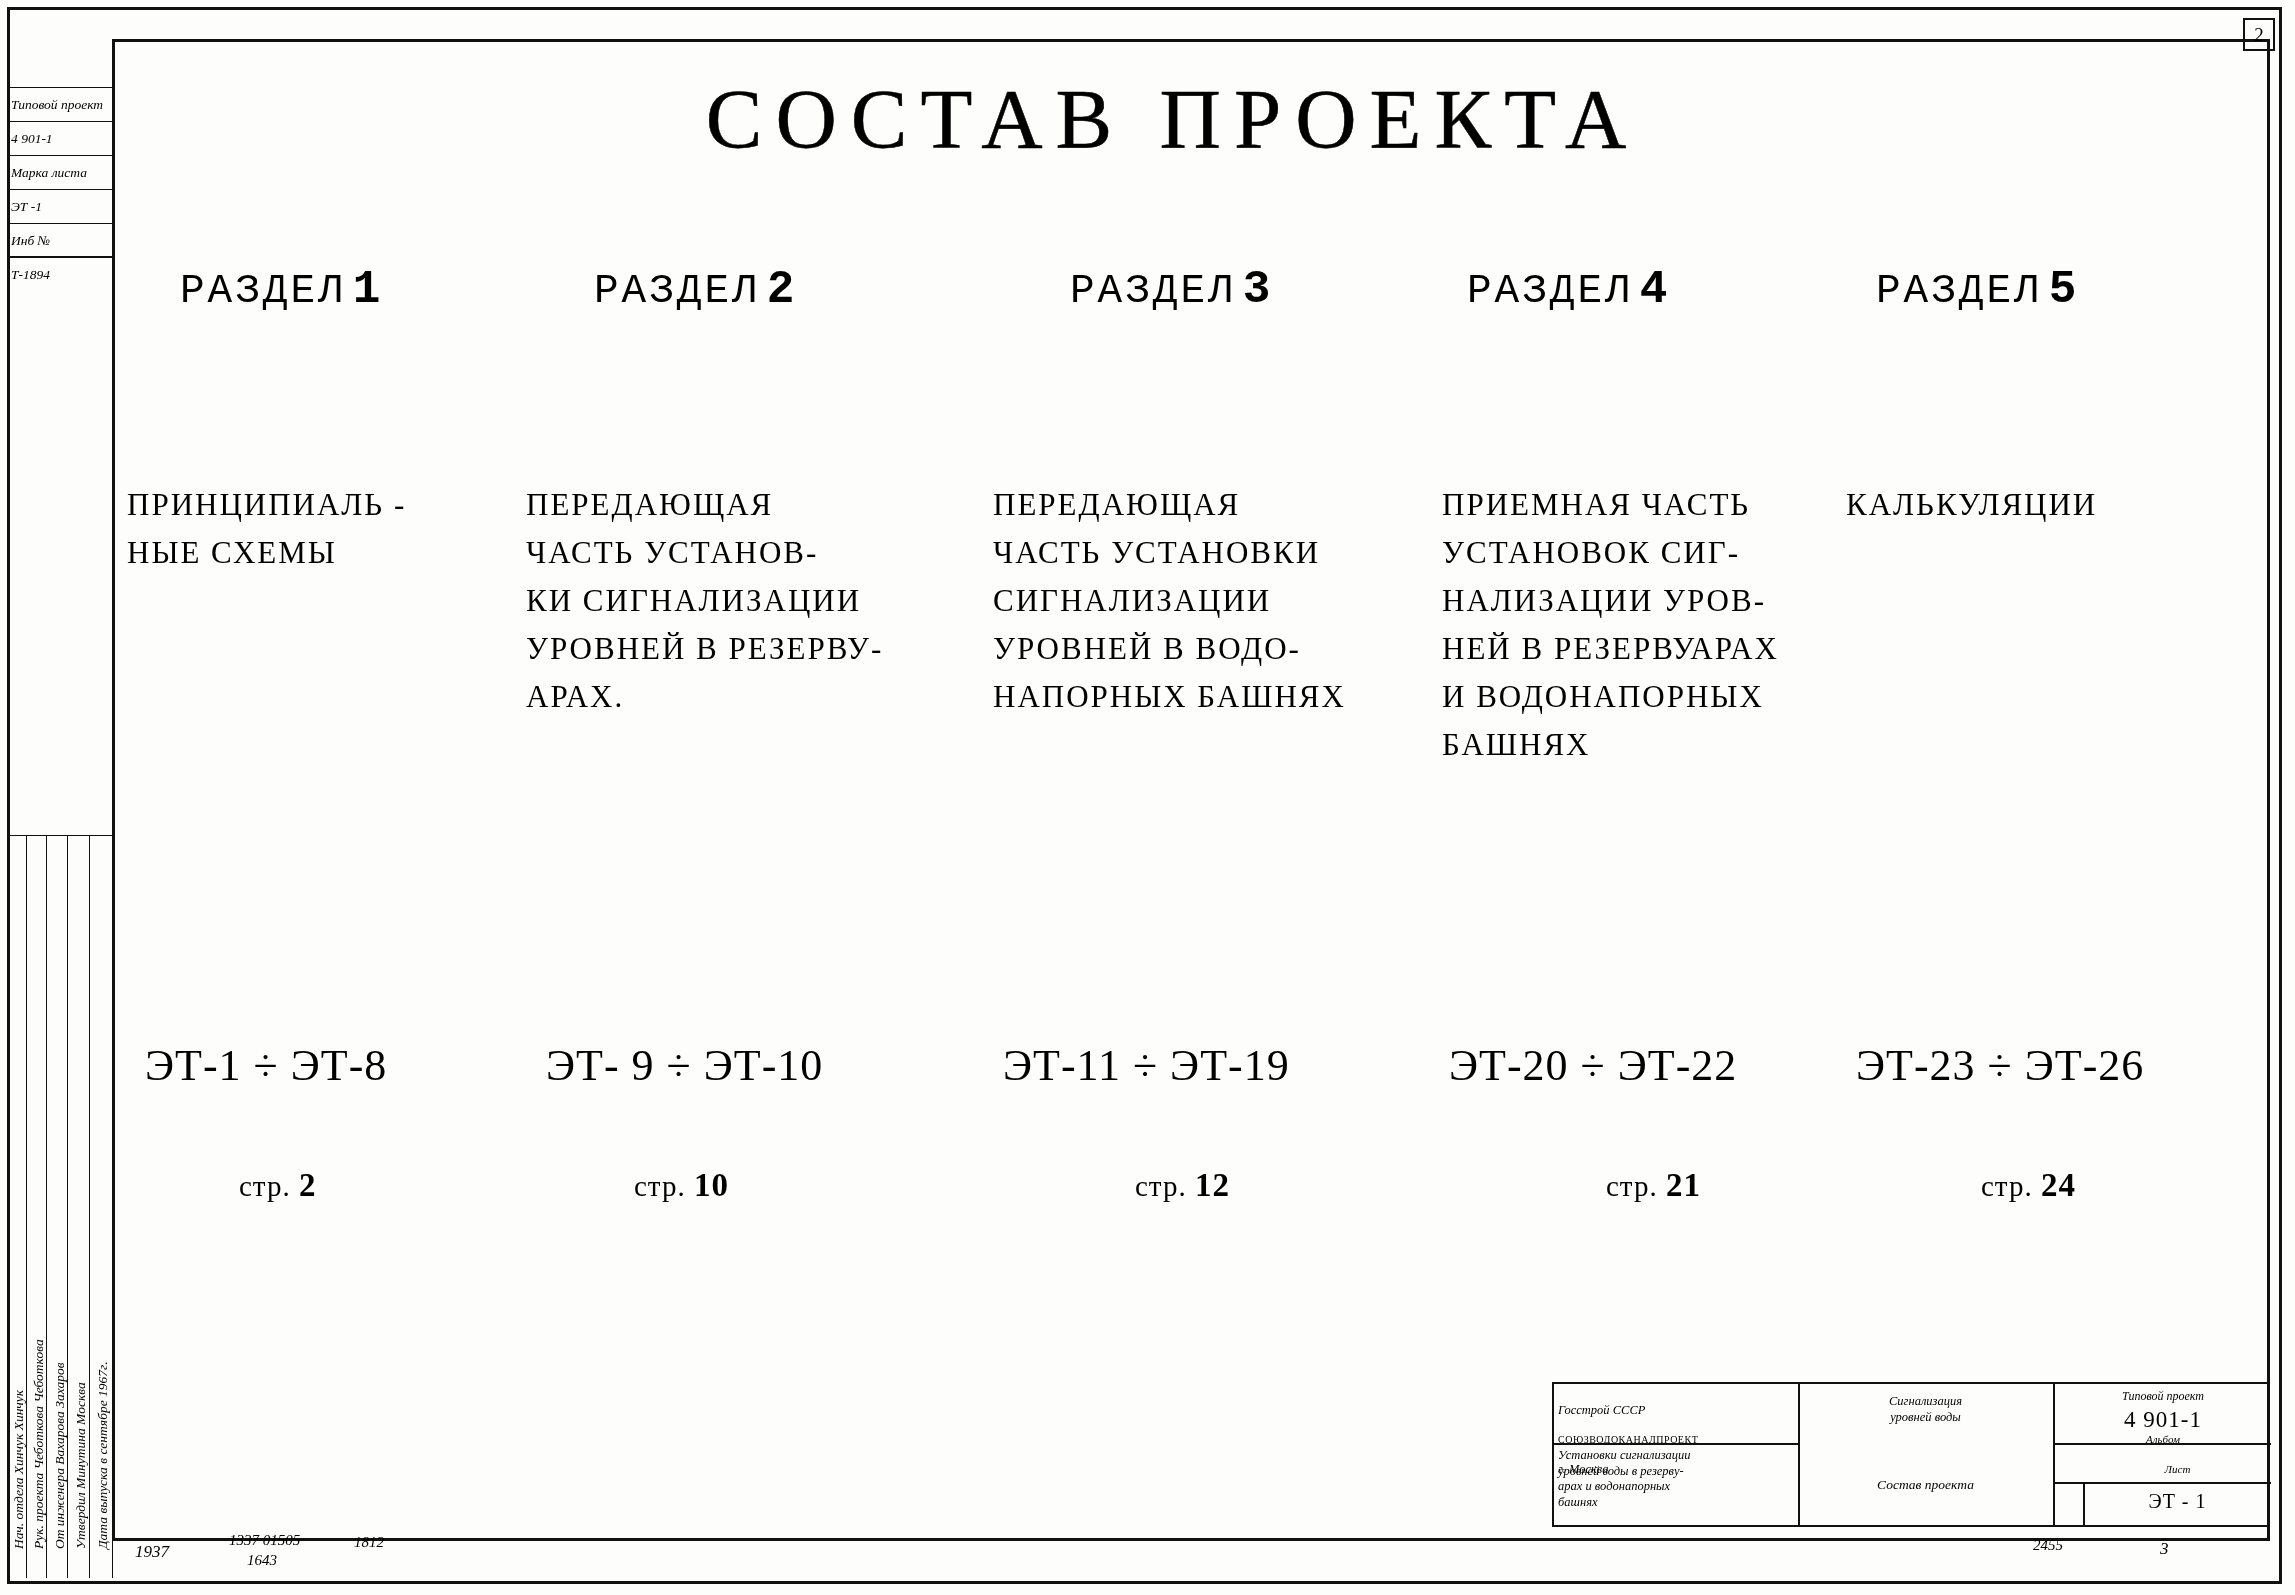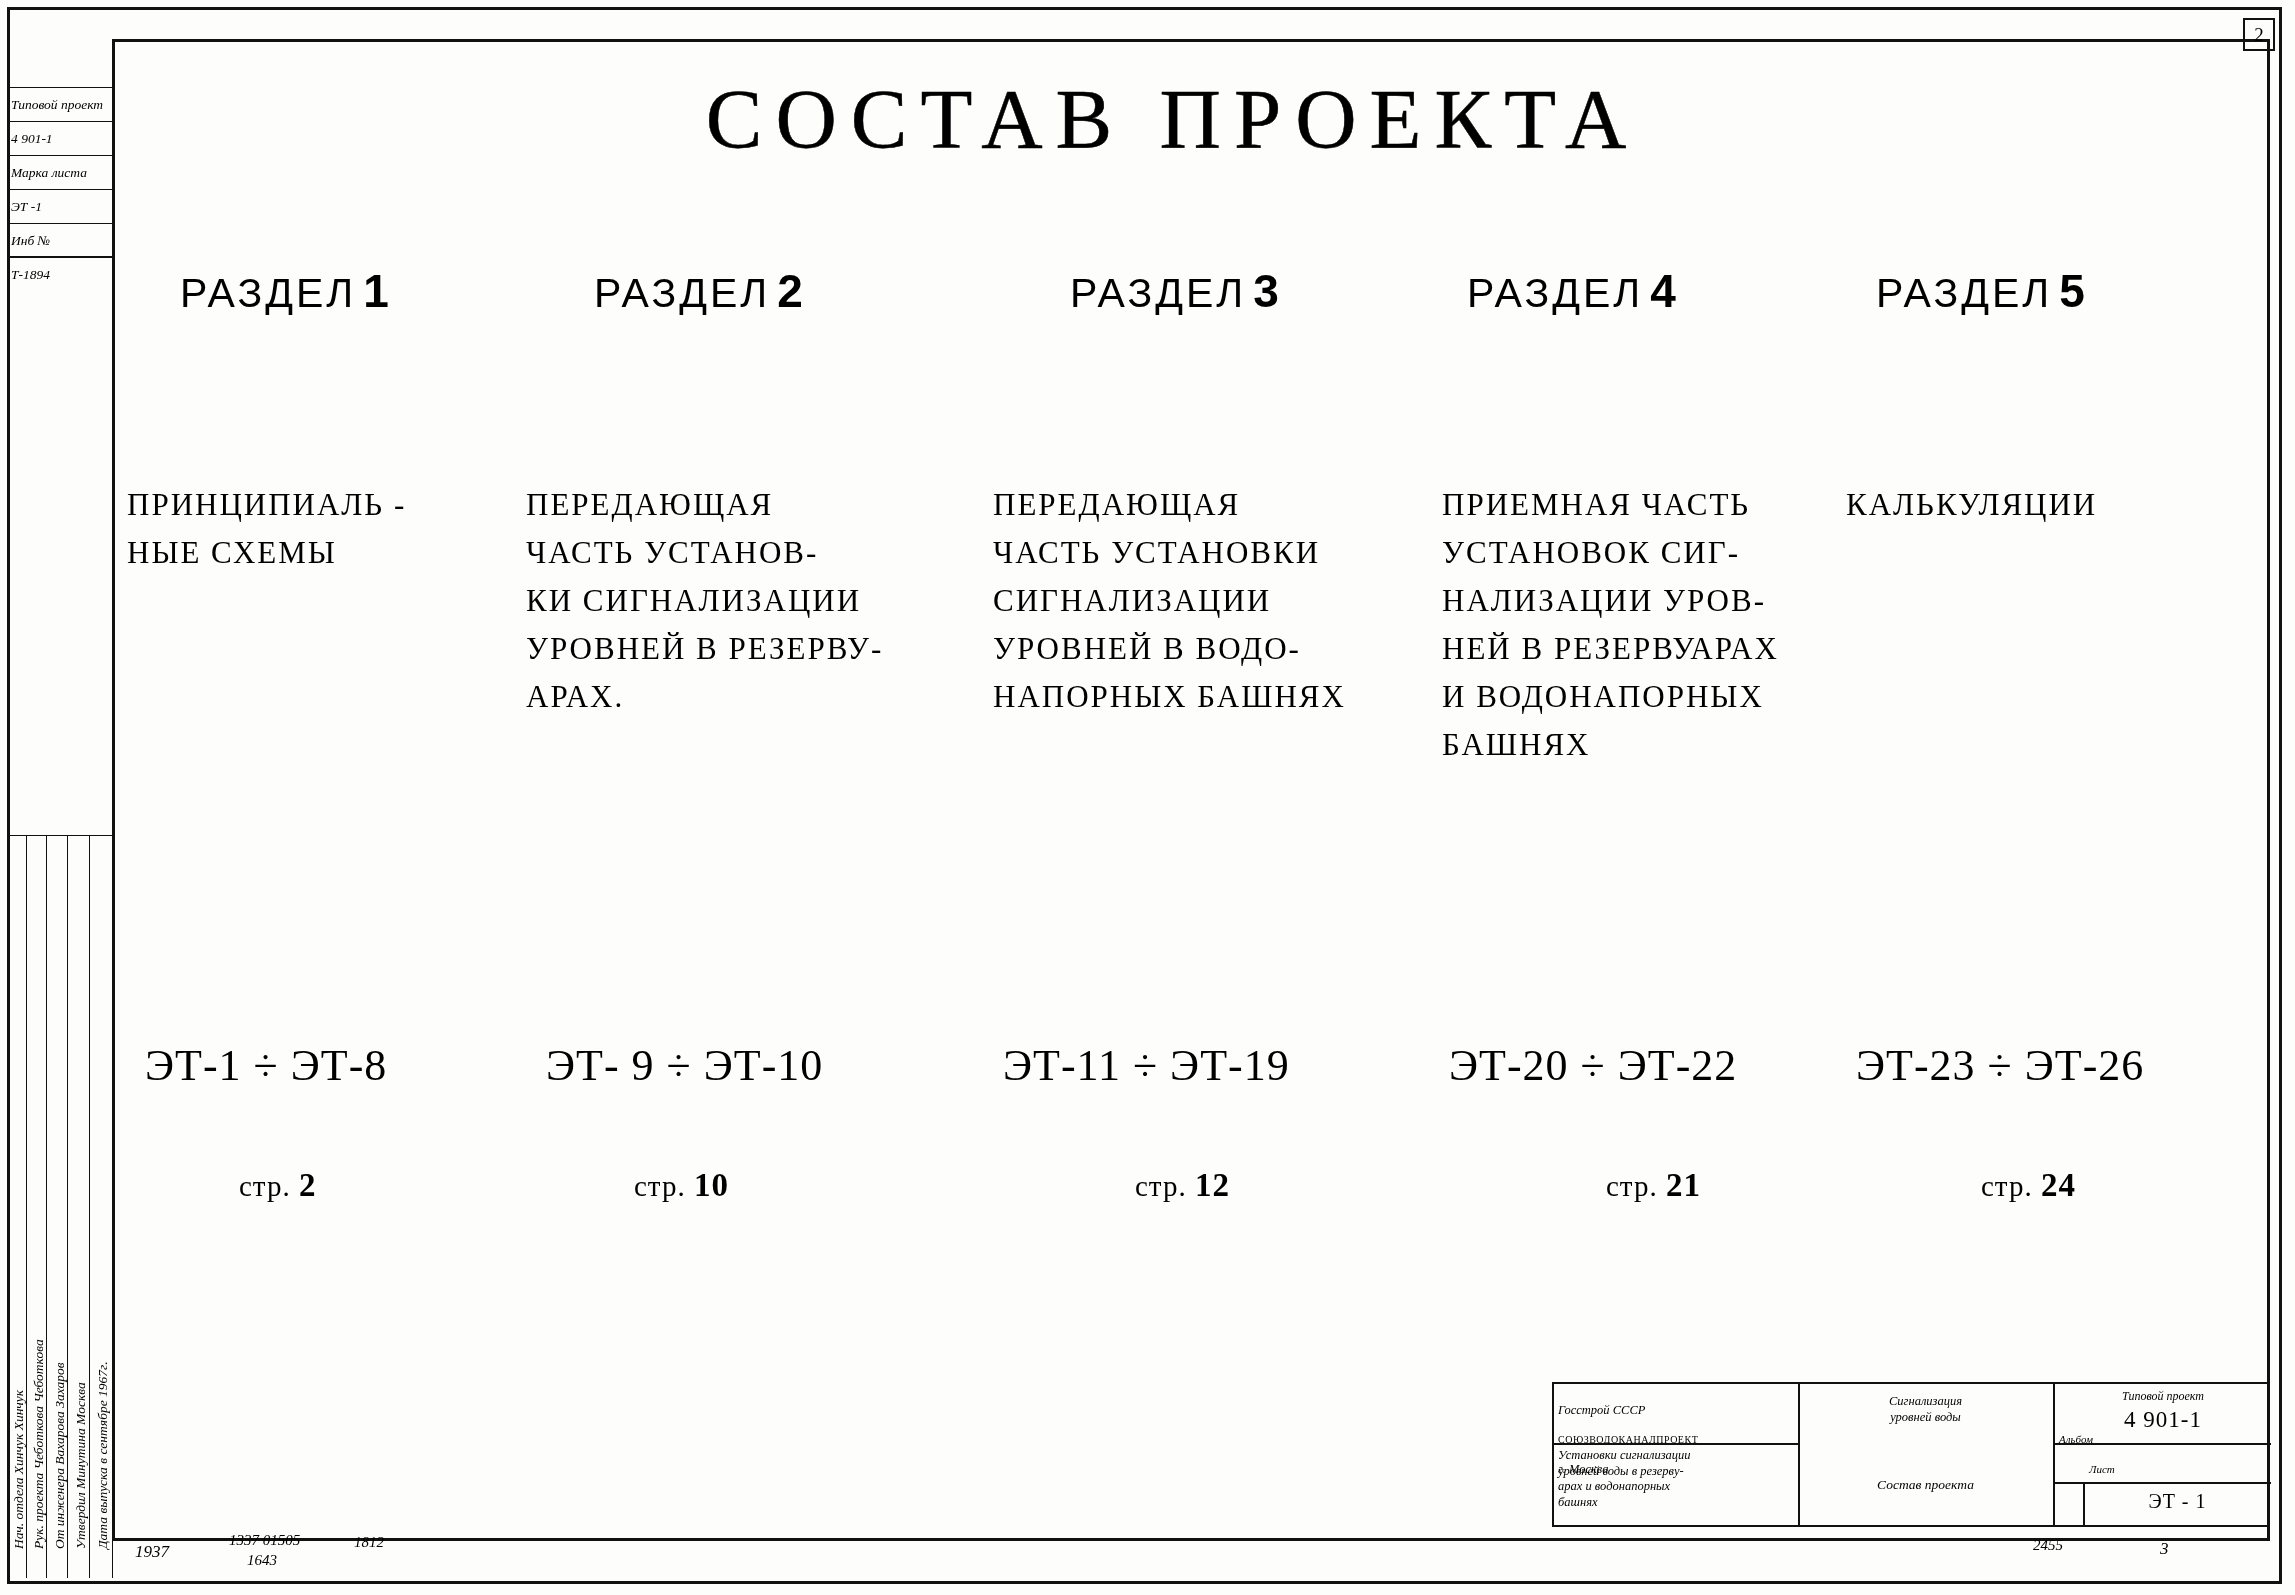--- a/index.html
+++ b/index.html
@@ -120,21 +120,21 @@
   
   .sections {
     position: absolute;
     left: 125px; top: 264px;
     width: 2145px;
     height: 80px;
   }
   .section-head {
     position: absolute;
     top: 0;
-    font-family: Liberation Sans, sans-serif;
+    font-family: Liberation Mono, monospace;
     font-size: 41px;
     letter-spacing: 3px;
     white-space: nowrap;
   }
   .section-head .num {
     font-weight: 700;
     font-size: 46px;
     letter-spacing: 0;
     margin-left: 7px;
   }
@@ -193,20 +193,21 @@
   }
   .tb-code {
     font-family: "Liberation Serif", serif;
     font-style: normal;
     font-size: 23px;
     letter-spacing: 1px;
     text-align: center;
   }
   .tb-small {
     font-size: 11px;
+    text-align: center;
     font-style: italic;
   }
   .tb-sheet {
     font-family: "Liberation Serif", serif;
     font-style: normal;
     font-size: 20px;
     letter-spacing: 1px;
     text-align: center;
   }
 

